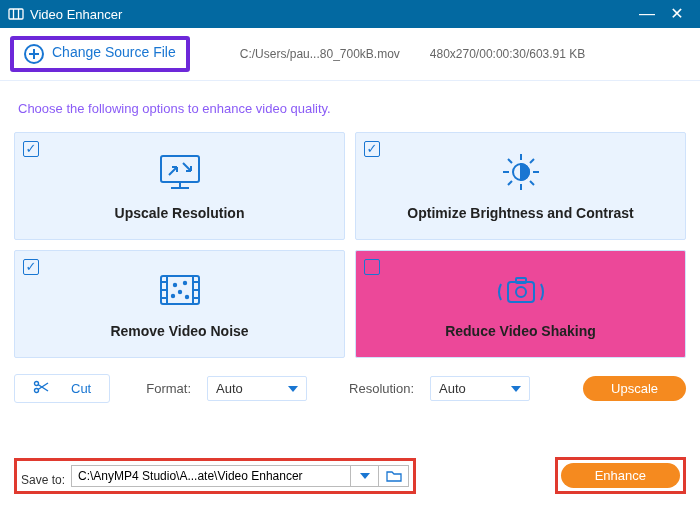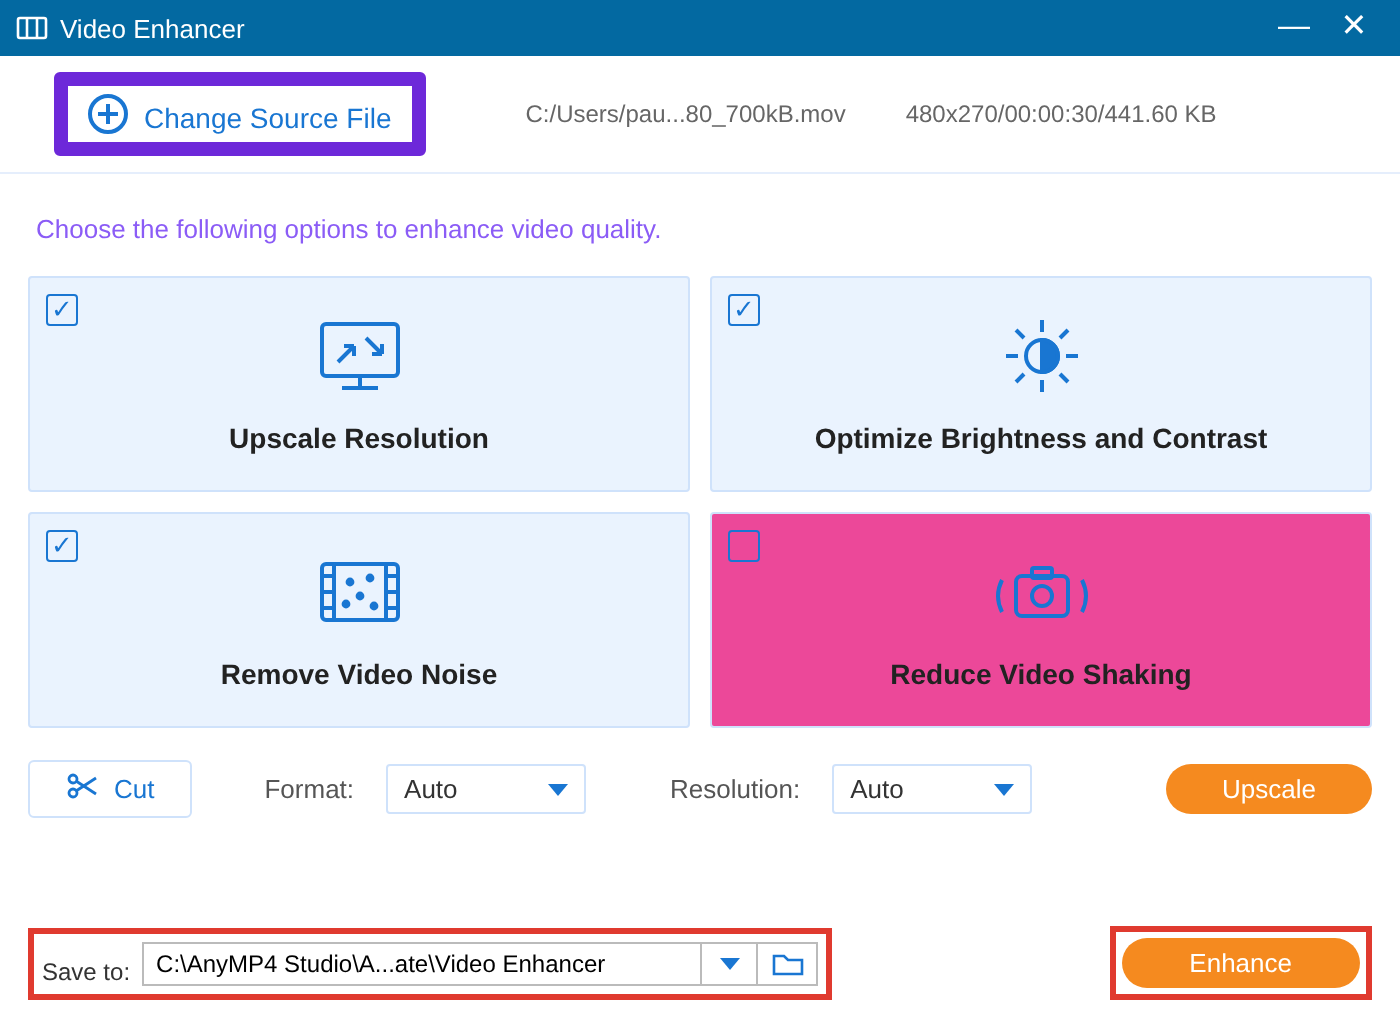--- a/index.html
+++ b/index.html
@@ -1,37 +1,37 @@
 <!DOCTYPE html>
 <html><head>
 <meta charset="utf-8">
 <style>
   * { box-sizing: border-box; margin: 0; padding: 0; }
   body { font-family: "Segoe UI", Arial, sans-serif; font-size: 13px; color: #333; background: #fff; width: 700px; }
   .titlebar { background: #0369a1; height: 28px; display: flex; align-items: center; padding: 0 8px; color: #fff; }
   .titlebar .spacer { flex: 1; }
   .titlebar .win-btn { width: 30px; text-align: center; font-size: 16px; line-height: 28px; }
   .source-row { display: flex; align-items: center; padding: 8px 10px; border-bottom: 1px solid #e5eefc; }
-  .change-src { display: inline-flex; align-items: flex-end; color: #1976d2; font-weight: 500; border: 7px solid #6d28d9; border-radius: 3px; padding: 4px 10px; font-size: 14px; margin-left: 17px; }
+  .change-src { display: inline-flex; align-items: flex-start; color: #1976d2; font-weight: 500; border: 4px solid #6d28d9; border-radius: 3px; padding: 4px 10px; font-size: 14px; }
   .plus-circle { width: 20px; height: 20px; border: 2px solid #1976d2; border-radius: 50%; margin-right: 8px; position: relative; }
   .plus-circle::before, .plus-circle::after { content: ""; position: absolute; background: #1976d2; }
   .plus-circle::before { width: 10px; height: 2px; top: 7px; left: 3px; }
   .plus-circle::after { width: 2px; height: 10px; left: 7px; top: 3px; }
   .file-path-text { margin-left: 50px; color: #666; font-size: 12px; }
   .file-meta-text { margin-left: 30px; color: #666; font-size: 12px; }
   .content { padding: 10px 14px; }
   .prompt { color: #8b5cf6; padding: 10px 4px 16px; font-size: 13px; }
   .grid { display: grid; grid-template-columns: 1fr 1fr; gap: 10px; }
   .card { background: #eaf3fe; border: 1px solid #cfe2fb; border-radius: 2px; height: 108px; position: relative; display: flex; flex-direction: column; align-items: center; justify-content: center; }
   .card.off { background: #ec4899; }
   .card .chk { position: absolute; top: 8px; left: 8px; width: 16px; height: 16px; border: 1.5px solid #1976d2; border-radius: 2px; font-size: 13px; color: #1976d2; text-align: center; line-height: 14px; }
   .card .label { font-weight: 600; color: #222; font-size: 14px; margin-top: 10px; }
   .icon-box { color: #1976d2; }
   .tools-row { display: flex; align-items: center; gap: 16px; margin-top: 16px; }
-  .cut-btn { display: inline-flex; align-items: center; gap: 8px; border: 1px solid #cfe2fb; border-radius: 3px; padding: 5px 18px; color: #1976d2; font-size: 13px; justify-content: space-between; }
+  .cut-btn { display: inline-flex; align-items: center; gap: 22px; border: 1px solid #cfe2fb; border-radius: 3px; padding: 5px 18px; color: #1976d2; font-size: 13px; justify-content: space-between; }
   .fmt-label { color: #555; margin-left: 20px; }
   .combo { display: inline-flex; align-items: center; justify-content: space-between; border: 1px solid #cfe2fb; border-radius: 2px; padding: 4px 8px; min-width: 100px; color: #333; font-size: 13px; }
   .caret { width: 0; height: 0; border-left: 5px solid transparent; border-right: 5px solid transparent; border-top: 6px solid #1976d2; }
   .spacer-flex { flex: 1; }
   .orange-btn { background: #f58a1f; color: #fff; border-radius: 14px; padding: 5px 28px; font-size: 13px; border: none; }
   .save-row { display: flex; align-items: center; padding: 14px 14px 12px; margin-top: 30px; }
   .save-group { display: flex; align-items: flex-end; border: 3px solid #e03a2f; padding: 4px; }
   .save-label { color: #333; font-size: 12px; margin-right: 6px; }
   .save-input { border: 1px solid #bbb; padding: 3px 6px; font-size: 12px; width: 280px; height: 22px; }
   .save-drop { border: 1px solid #bbb; border-left: none; width: 28px; height: 22px; display: inline-flex; align-items: center; justify-content: center; }
@@ -56,21 +56,21 @@
   <div class="win-btn">—</div>
   <div class="win-btn">✕</div>
 </div>
 
 <div class="source-row">
   <div class="change-src">
     <span class="plus-circle"></span>
     <span>Change Source File</span>
   </div>
   <span class="file-path-text">C:/Users/pau...80_700kB.mov</span>
-  <span class="file-meta-text">480x270/00:00:30/441.60 KB</span>
+  <span class="file-meta-text">480x270/00:00:30/603.91 KB</span>
 </div>
 
 <div class="content">
   <div class="prompt">Choose the following options to enhance video quality.</div>
 
   <div class="grid">
     <div class="card">
       <div class="chk">✓</div>
       <div class="icon-box">
         <svg width="50" height="40" viewBox="0 0 50 40" fill="none" stroke="#1976d2" stroke-width="2">

